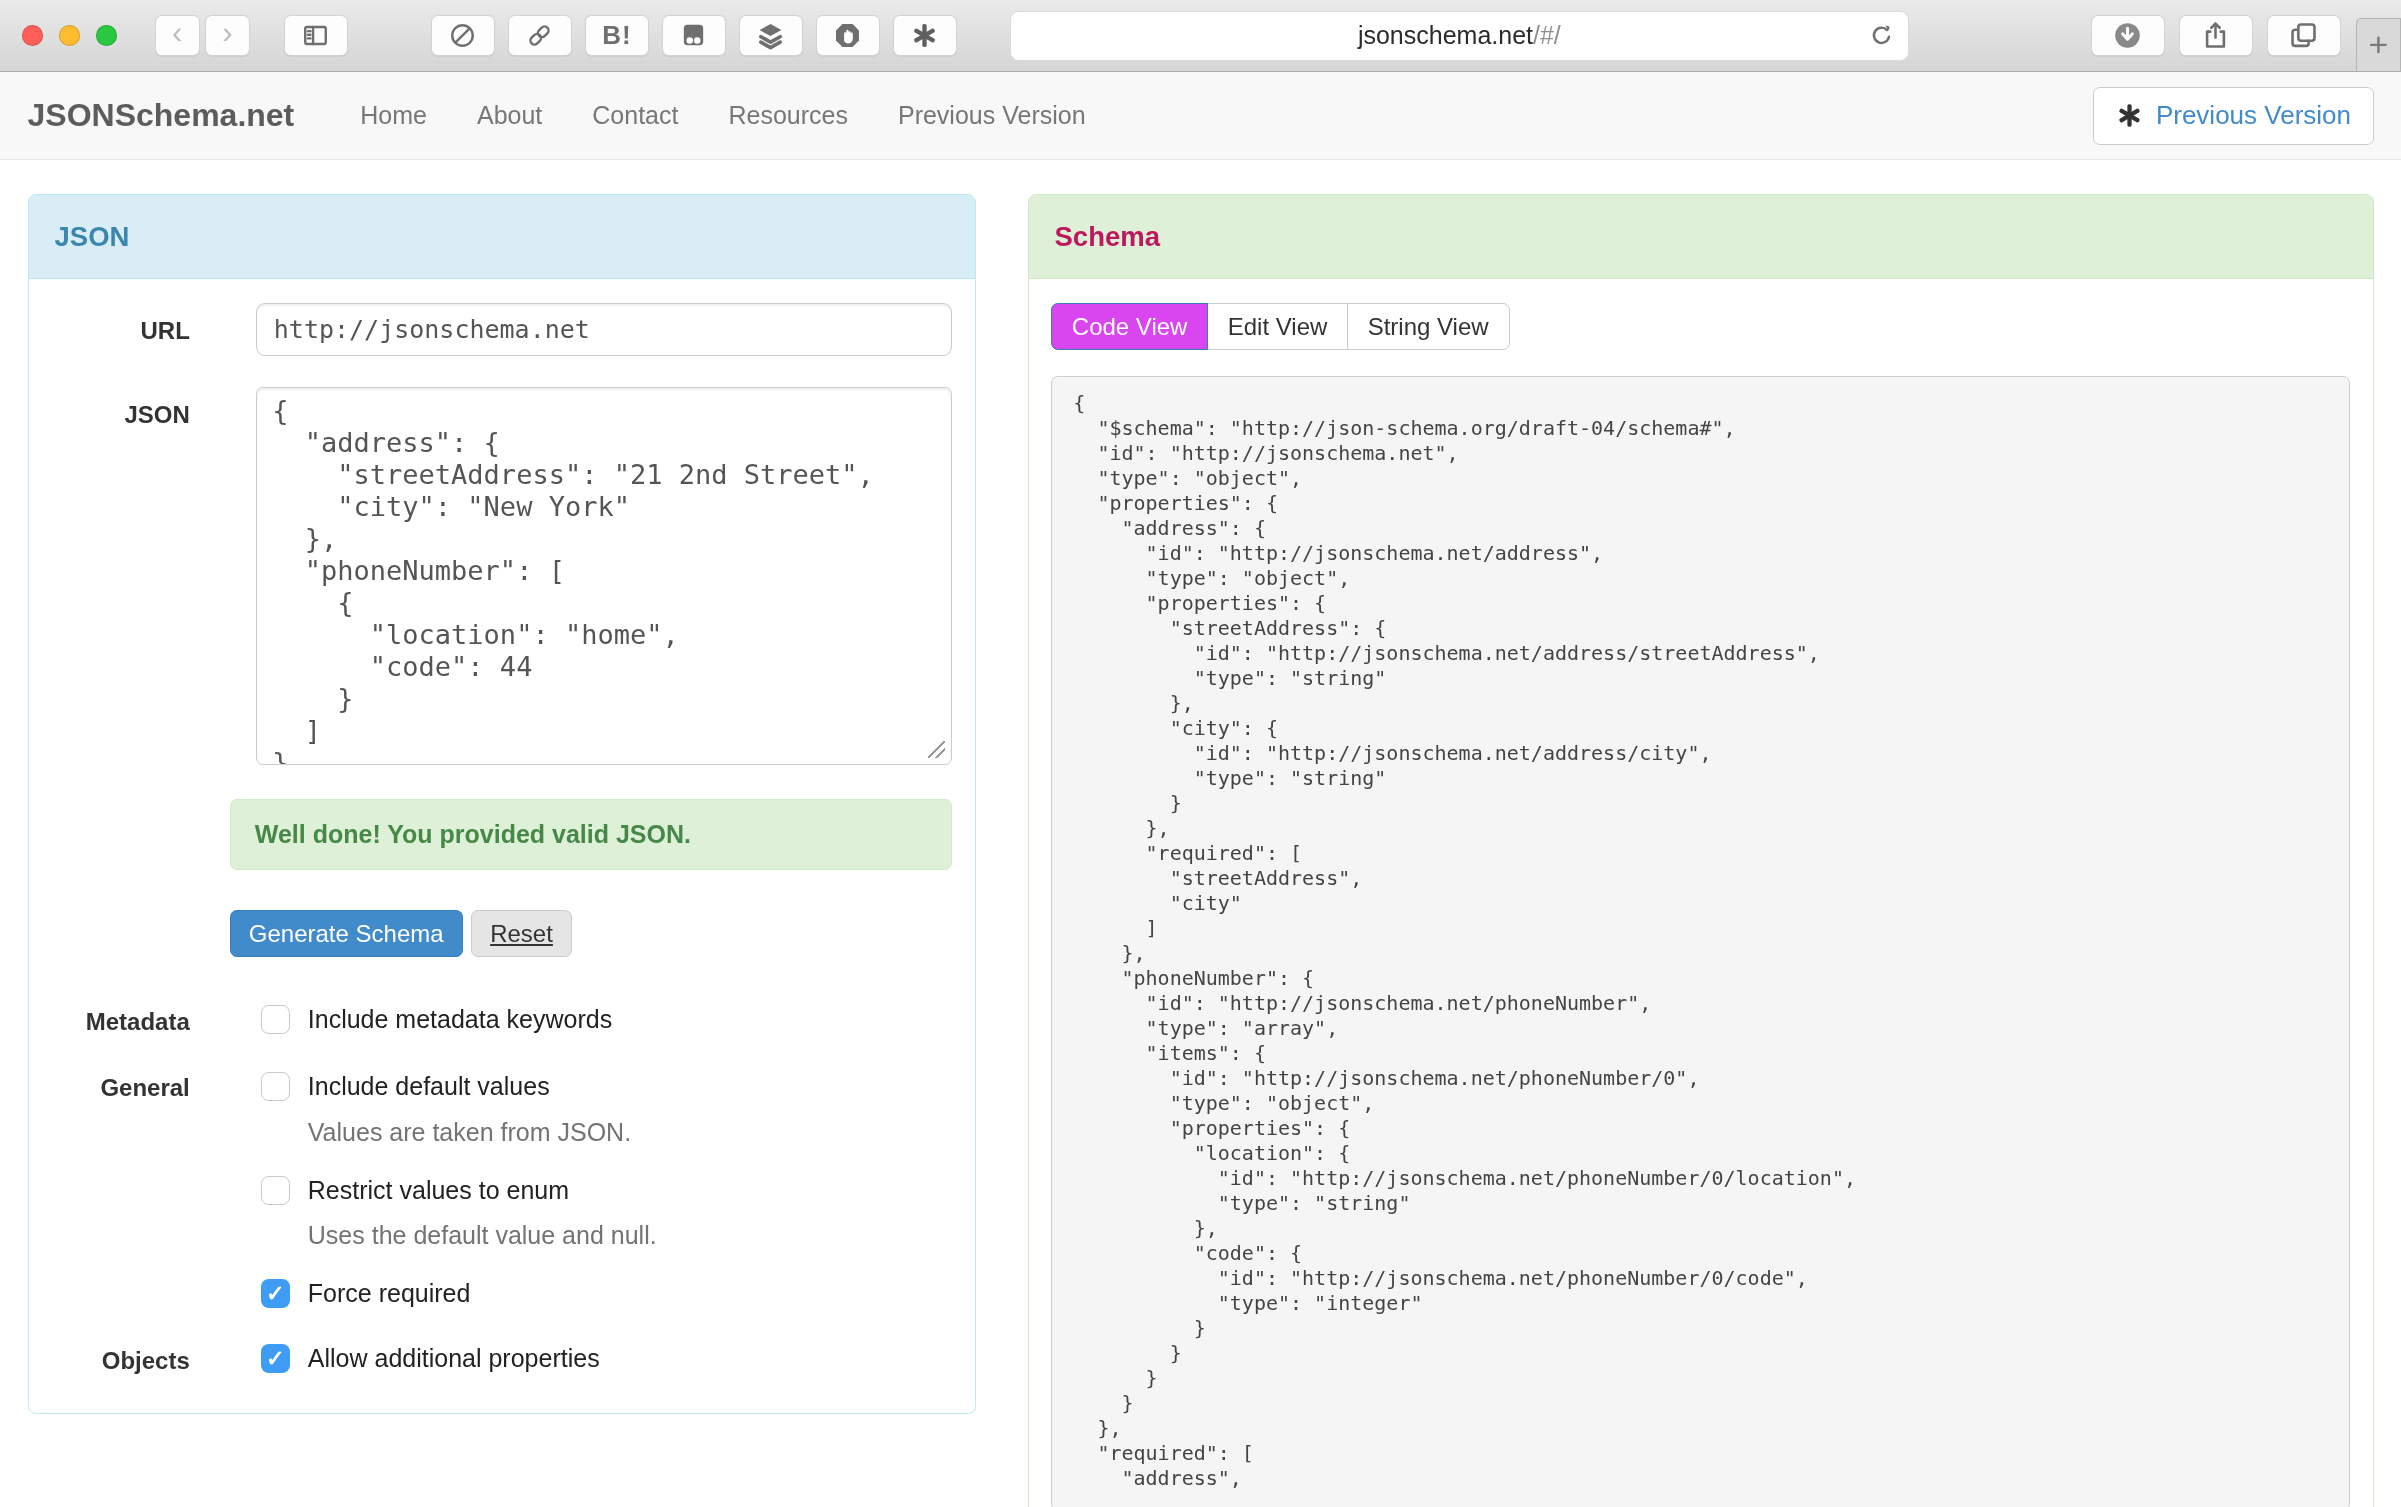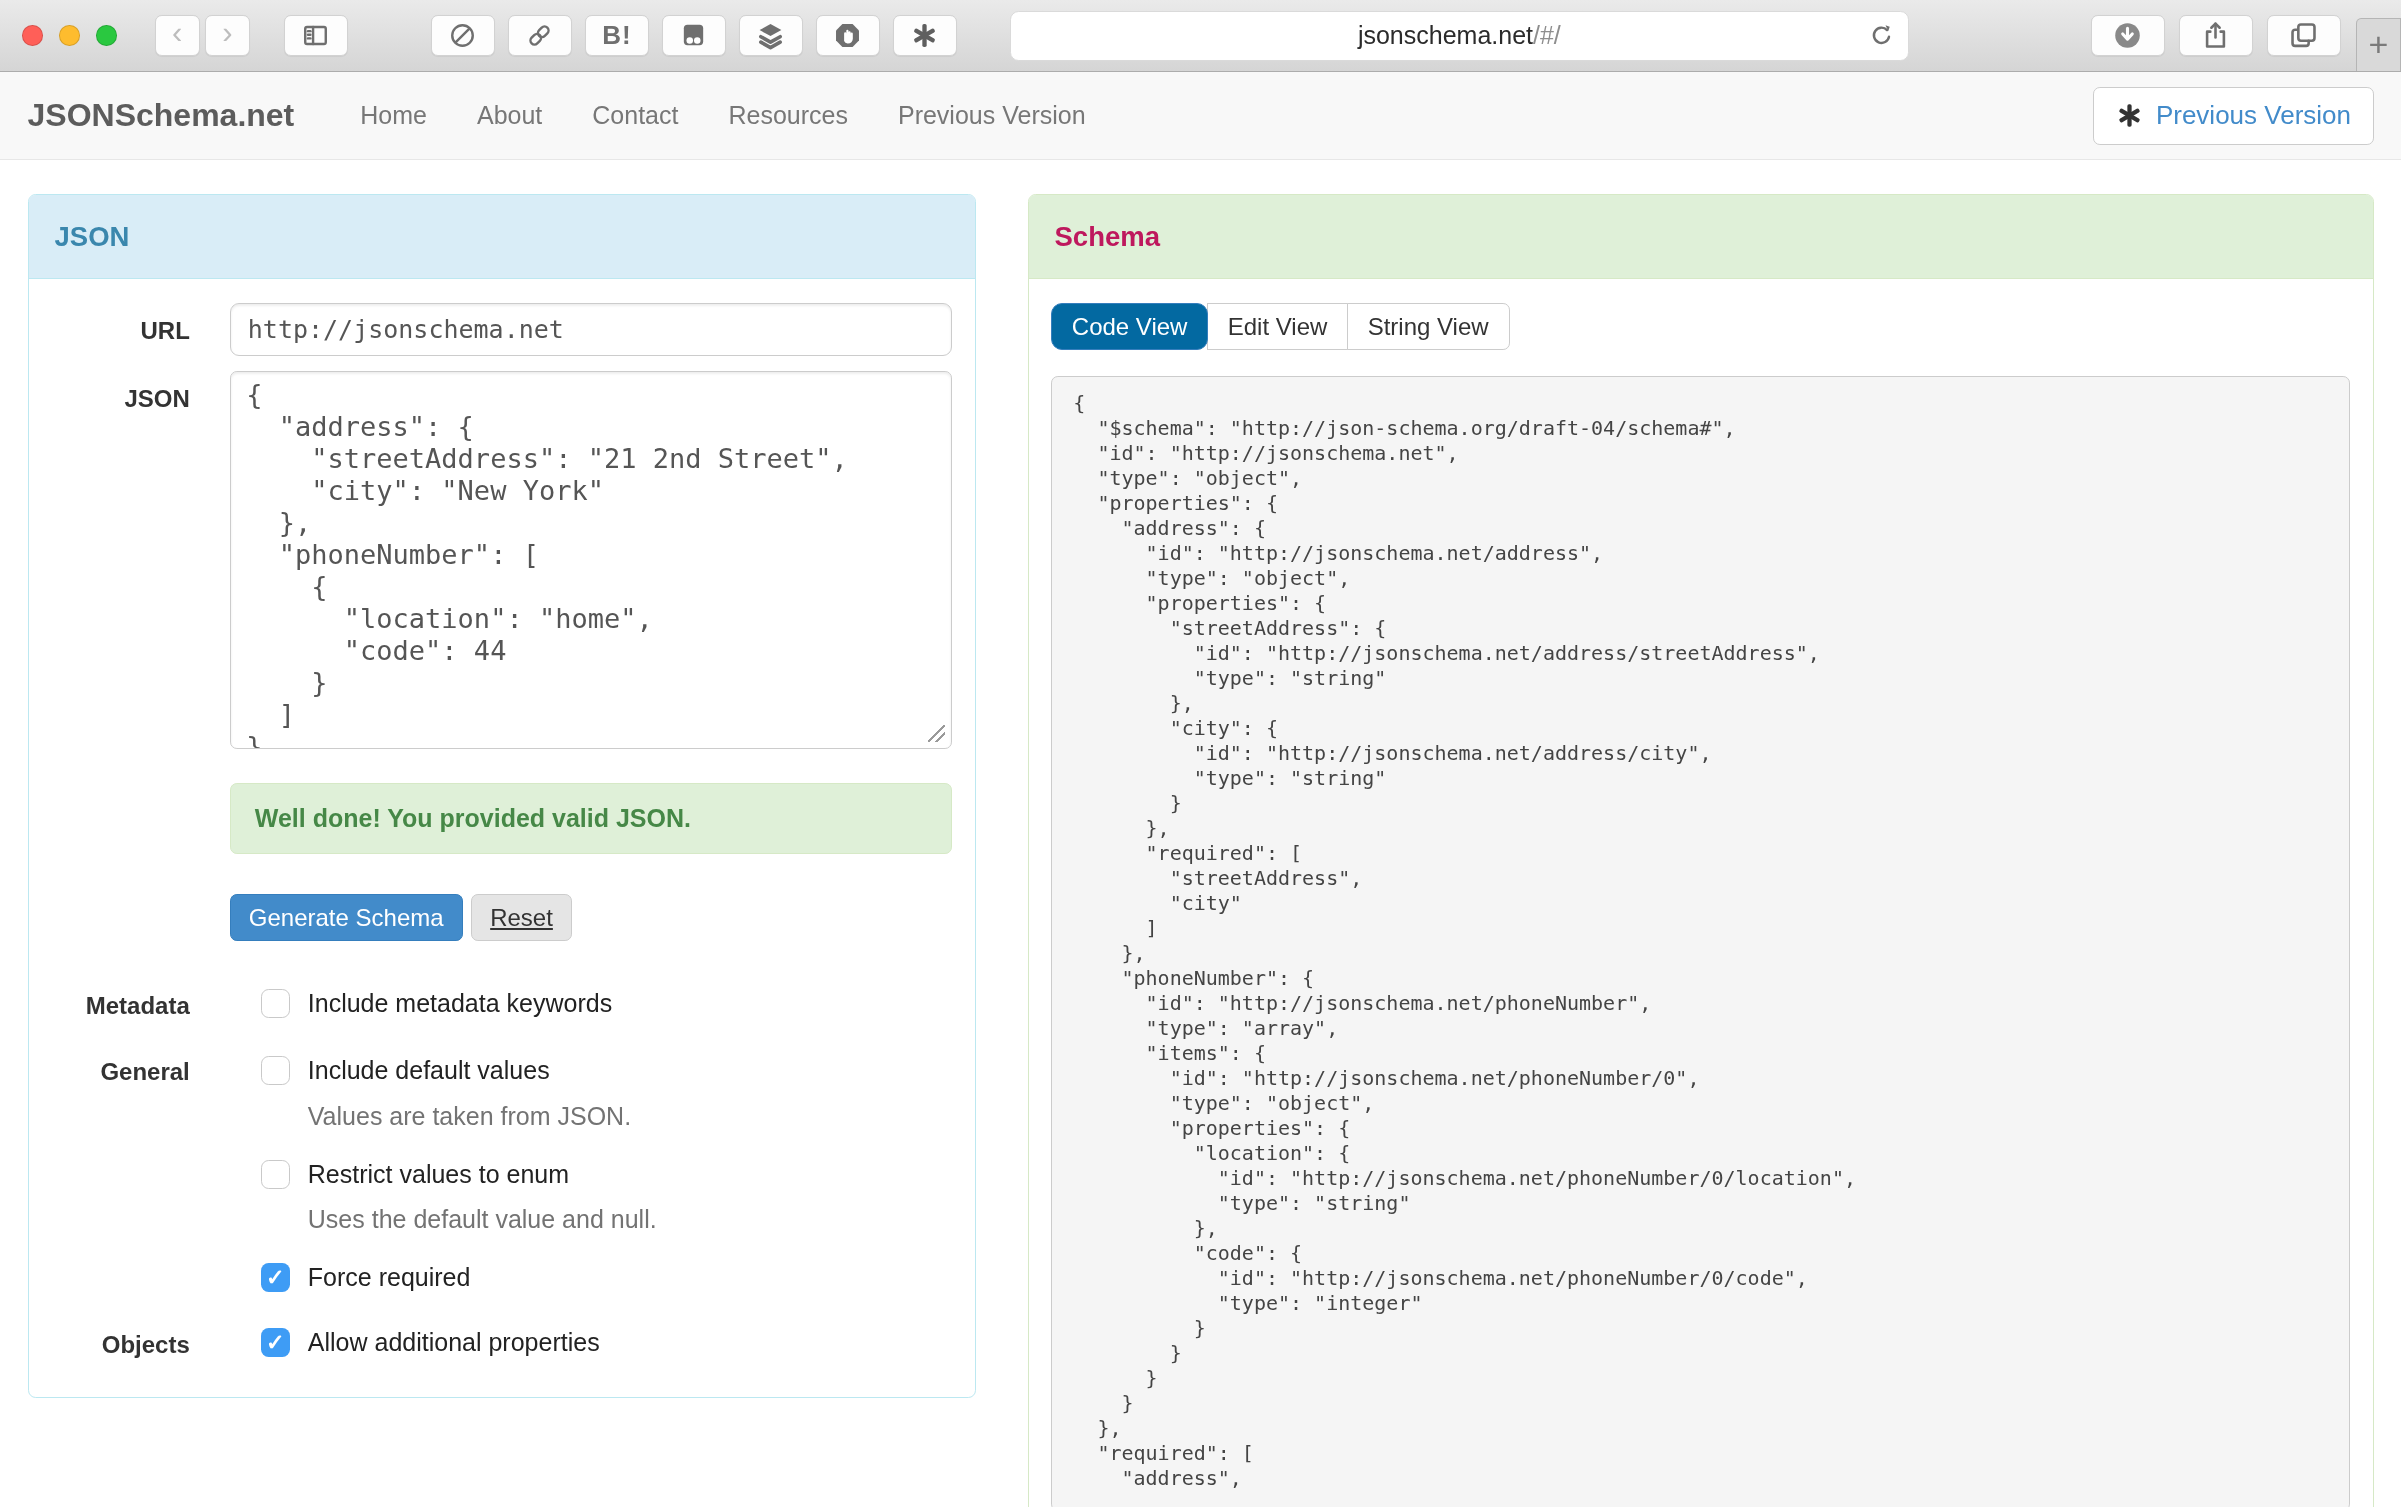--- a/index.html
+++ b/index.html
@@ -50,21 +50,21 @@
   .panel { border-radius:7.7px; background:#fff; }
   .panel-json  { width:948px; border:1.7px solid #bce8f1; }
   .panel-schema{ flex:1; border:1.7px solid #d6e9c6; min-height:1375px; }
   .panel-heading { height:84px; display:flex; align-items:center; padding:0 26px;
                    font-size:27.5px; font-weight:bold; border-radius:6px 6px 0 0; }
   .panel-json  .panel-heading { background:#d9edf7; color:#3a87ad; border-bottom:1.7px solid #bce8f1; }
   .panel-schema .panel-heading{ background:#dff0d8; color:#be185d; border-bottom:1.7px solid #d6e9c6; }
   .panel-body { padding:24px 22.3px; }
 
   
-  .form-row { display:flex; margin-bottom:15px; }
+  .form-row { display:flex; margin-bottom:31px;gap:26px; }
   .form-label { width:139px; min-width:139px; text-align:right; font-size:24px; font-weight:bold;
                 color:#333; padding-top:13.8px; }
   .form-ctl { flex:1; margin-left:40px; position:relative; }
   .text-input { width:100%; height:53px; border:1.7px solid #ccc; border-radius:9px;
                 font-family:"DejaVu Sans Mono", monospace; font-size:25px; color:#555;
                 padding:0 17px; box-shadow:inset 0 1.7px 2.6px rgba(0,0,0,.08); outline:none; }
   .json-textarea { width:100%; height:378px; border:1.7px solid #ccc; border-radius:6.9px;
                    font-family:"DejaVu Sans Mono", monospace; font-size:27px; line-height:32px; color:#555;
                    padding:6.9px 15.5px; resize:none; box-shadow:inset 0 1.7px 2.6px rgba(0,0,0,.08); outline:none;
                    white-space:pre; overflow:hidden; }
@@ -92,21 +92,21 @@
   .checkbox.unchecked { background:#fff; border:1.7px solid #c9c9c9; }
   .checklabel { font-size:25px; color:#222; }
   .opt-help { margin:13.8px 0 26px 47px; color:#737373; font-size:25px; line-height:35px; max-width:756px; }
 
   
   .tabs { display:flex; }
   .tab { font-size:24px; padding:8.6px 20px; background:#fff; border:1.7px solid #ccc; color:#333;
          cursor:pointer; margin-left:-1.7px; }
   .tab:first-child { border-radius:6.9px 0 0 6.9px; margin-left:0; }
   .tab:last-child  { border-radius:0 6.9px 6.9px 0; }
-  .tab.active { background:#0369a1; border-color:#357ebd; color:#fff; position:relative; z-index:1;border-radius:11px; }
+  .tab.active { background:#d946ef; border-color:#357ebd; color:#fff; position:relative; z-index:1; }
   .code-box { margin-top:26px; background:#f5f5f5; border:1.7px solid #ccc; border-radius:6.9px;
               padding:13.8px 17px 13.8px 21.5px; height:1135px; overflow:hidden; }
   .code-box pre { font-family:"DejaVu Sans Mono", monospace; font-size:20px; line-height:25px; color:#444; }
 
   .icon-stroke { fill:none; stroke:#6f6f6f; stroke-width:2; stroke-linecap:round; stroke-linejoin:round; }
 </style>
 </head>
 <body>
 
 <div class="screen">

